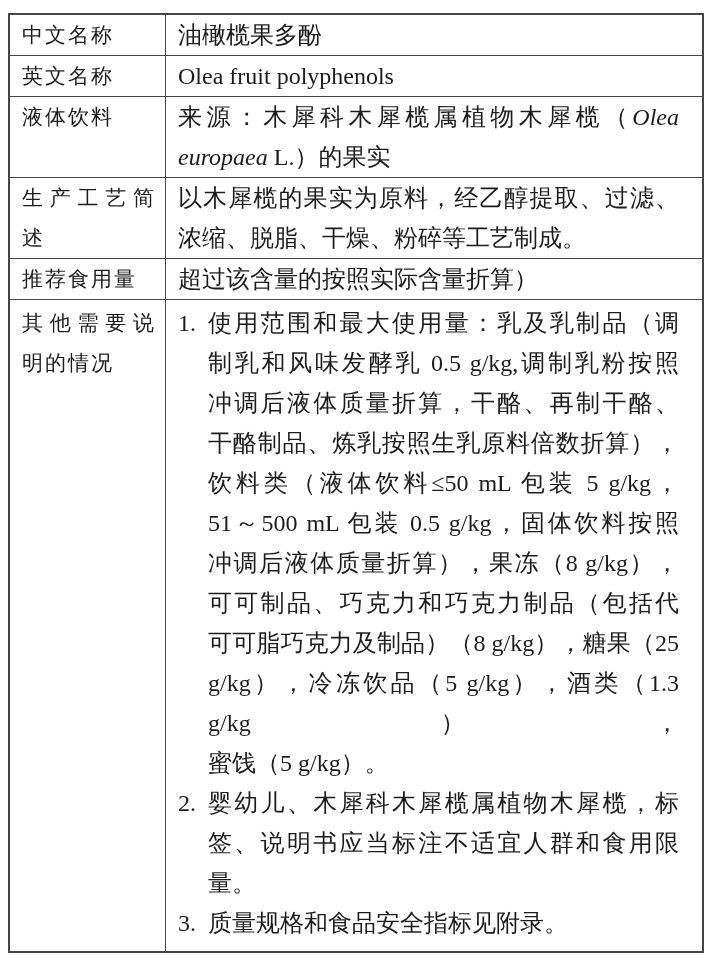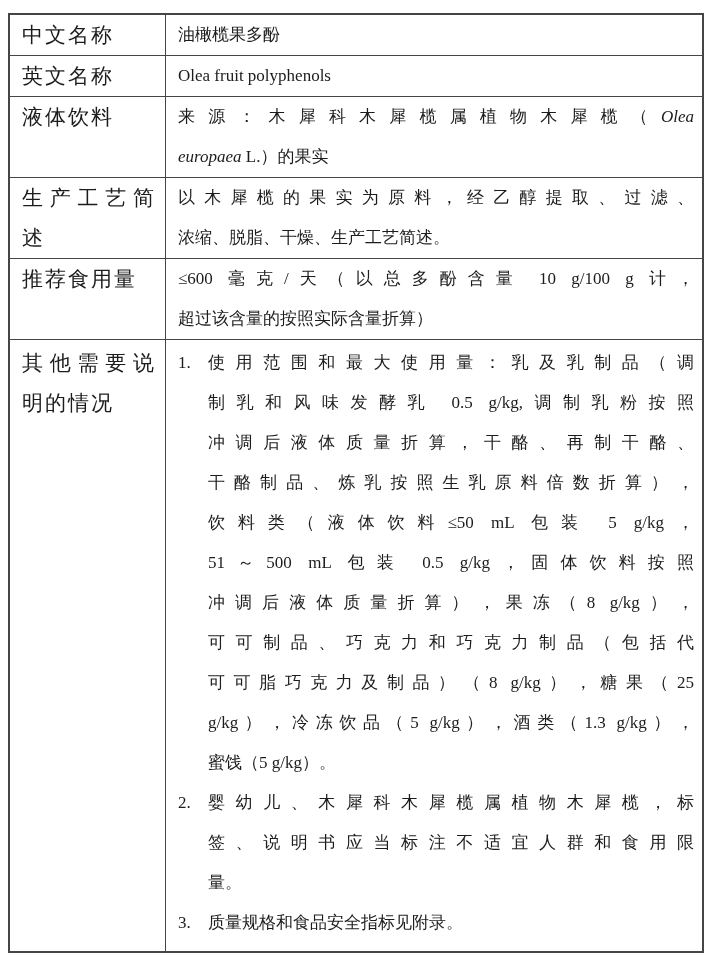--- a/index.html
+++ b/index.html
@@ -17,21 +17,21 @@
   }
   .row { display: flex; border-top: 1.5px solid #454545; }
   .row:first-child { border-top: 0; }
   .lc {
     flex: 0 0 156px; border-right: 1.5px solid #454545;
     padding: 0 9px 0 12px; font-size: 21px; line-height: 40px;
   }
   .lc-text { text-align: justify; letter-spacing: 2px; }
   .vc {
     flex: 1; min-width: 0;
-    padding: 0 8px 0 12px; font-size: 17px; line-height: 40px;
+    padding: 0 23px 0 12px; font-size: 24px; line-height: 40px;
   }
   .line { line-height: 40px; }
   .j { text-align: justify; text-align-last: justify; }
   .it { font-style: italic; }
   .item { display: flex; }
   .num { flex: 0 0 30px; line-height: 40px; }
   .item-body { flex: 1; min-width: 0; }
   .row-other .lc, .row-other .vc { padding-top: 3px; padding-bottom: 8px; }
 </style>
 </head>
@@ -67,30 +67,29 @@
         <div class="line"><span class="it">europaea</span><span> L.）的果实</span></div>
       </div>
     </div>
 
     <div class="row">
       <div class="lc">
         <div class="lc-text">生产工艺简述</div>
       </div>
       <div class="vc">
         <div class="line j">以木犀榄的果实为原料，经乙醇提取、过滤、</div>
-        <div class="line">浓缩、脱脂、干燥、生产工艺简述。</div>
+        <div class="line">浓缩、脱脂、干燥、粉碎等工艺制成。</div>
       </div>
     </div>
 
     <div class="row">
       <div class="lc">
         <div class="lc-text">推荐食用量</div>
       </div>
       <div class="vc">
-        <div class="line j">≤600 毫克/天（以总多酚含量 10 g/100 g 计，</div>
         <div class="line">超过该含量的按照实际含量折算）</div>
       </div>
     </div>
 
     <div class="row row-other">
       <div class="lc">
         <div class="lc-text">其他需要说明的情况</div>
       </div>
       <div class="vc">
 

